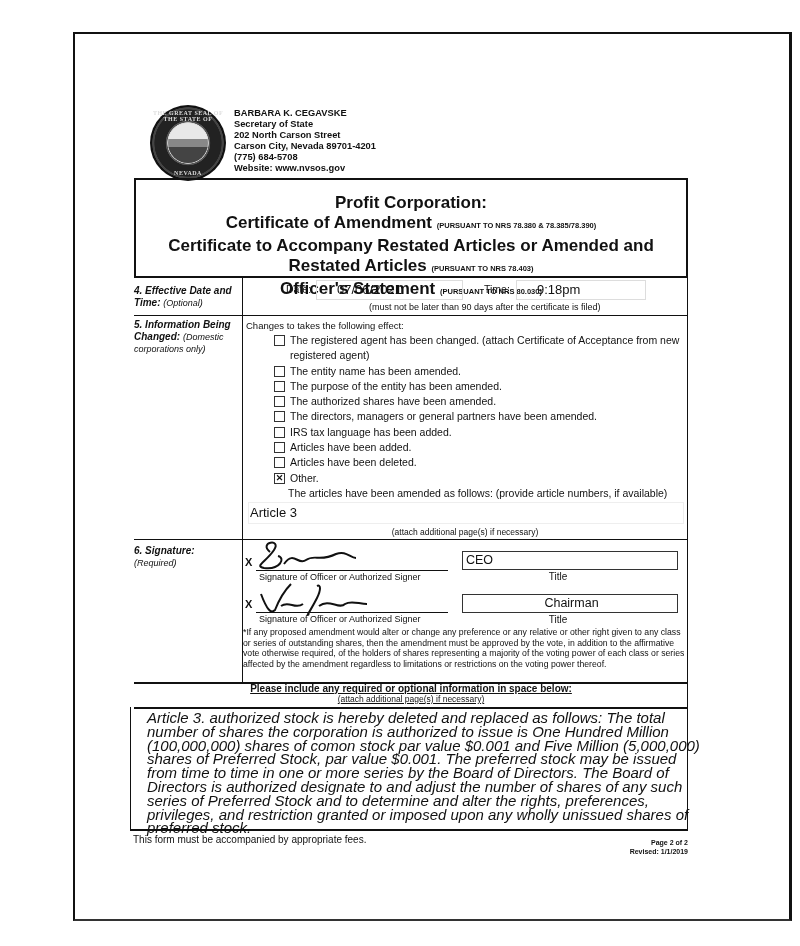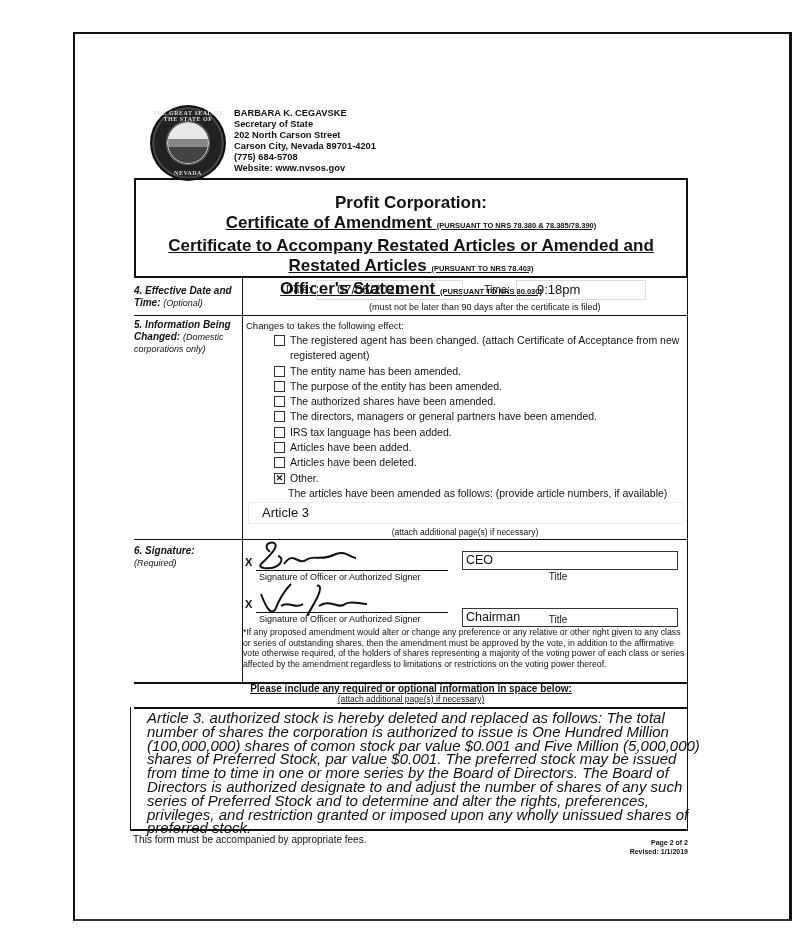--- a/index.html
+++ b/index.html
@@ -14,41 +14,41 @@
                 background:linear-gradient(#e8e8e8 0 40%, #888 41% 60%, #444 61% 100%); }
   .seal-text { position:absolute; width:100%; text-align:center; font-size:6px; color:#ddd;
                font-family:"Liberation Serif", serif; font-weight:bold; letter-spacing:0.5px; }
   .seal-top { top:5px; } .seal-bottom { bottom:5px; }
   .sos { position:absolute; left:234px; top:108px; font-size:9.3px; font-weight:bold; line-height:11.1px; }
 
   .title-box { position:absolute; left:134px; top:178px; width:554px; height:100px;
                border:2px solid #111; box-sizing:border-box; text-align:center; font-weight:bold; }
   .tline { display:block; line-height:20px; }
   .t1 { font-size:17px; margin-top:13px; }
-  .t2, .t3, .t4, .t5 { font-size:17px;text-decoration:underline; }
+  .t2, .t3, .t4, .t5 { font-size:17px; }
   .small { font-size:7.5px; font-weight:bold; }
 
   .sec-label { position:absolute; left:134px; font-size:10px; font-weight:bold; line-height:12px;font-style:italic; }
   .sec-label .norm { font-weight:normal; font-size:9px; }
   .vline { position:absolute; left:242px; width:1px; background:#111; }
   .hline { position:absolute; left:134px; width:554px; height:1px; background:#111; }
   .rline { position:absolute; left:687px; width:1px; background:#111; }
 
   .field-label { position:absolute; font-size:10.5px; }
   .field-box { position:absolute; border:1px solid #ddd; font-size:13px; padding-left:20px; box-sizing:border-box; line-height:17px; }
   .note { position:absolute; font-size:9px; }
 
   .intro { position:absolute; left:246px; top:320px; font-size:9.5px; }
   .cb-list { position:absolute; left:274px; top:333px; width:410px; }
   .cb-item { display:flex; align-items:flex-start; font-size:10.5px; line-height:15.3px; }
   .cb { width:9px; height:9px; border:1px solid #333; flex:0 0 9px; margin-top:2px; margin-right:5px;
         font-size:9px; line-height:9px; text-align:center; font-weight:bold; }
   .amend-note { position:absolute; left:288px; top:487px; font-size:10.5px; }
   .article-box { position:absolute; left:248px; top:502px; width:436px; height:22px; border:1px solid #eee;
-                 font-size:13px; padding-left:13px; box-sizing:border-box; line-height:20px; }
+                 font-size:13px; padding-left:1px; box-sizing:border-box; line-height:20px; }
   .attach { position:absolute; left:242px; width:446px; text-align:center; font-size:8.5px; }
 
   .sig-x { position:absolute; font-size:11px; font-weight:bold; }
   .sig-line { position:absolute; height:1px; background:#111; }
   .sig-caption { position:absolute; font-size:9px; }
   .title-field { position:absolute; left:462px; width:216px; height:19px; border:1px solid #333; font-size:12.5px;
                  padding-left:3px; box-sizing:border-box; line-height:17px; }
   .title-caption { position:absolute; left:450px; width:216px; text-align:center; font-size:10px; }
   .disclaimer { position:absolute; left:243px; top:627px; width:445px; font-size:8.7px; line-height:10.5px; }
   .please { position:absolute; left:134px; top:683px; width:554px; text-align:center; font-size:10px; font-weight:bold; line-height:11px;text-decoration:underline; }
@@ -165,21 +165,21 @@
 <div class="sig-caption" style="left:259px;top:572px;">Signature of Officer or Authorized Signer</div>
 <div class="title-field" style="top:551px;">CEO</div>
 <div class="title-caption" style="top:571px;">Title</div>
 
 <div class="sig-x" style="left:245px;top:598px;">X</div>
 <svg class="sig" style="left:255px;top:580px;" width="120" height="40">
   <path d="M6 14 C 12 30, 16 34, 20 30 C 24 20, 30 10, 36 4 M26 26 C 34 20, 40 30, 48 24 M62 6 C 66 4, 66 10, 62 18 C 56 30, 50 38, 54 34 M64 26 C 74 18, 84 30, 90 24 C 96 20, 104 24, 112 24" fill="none" stroke="#111" stroke-width="2"></path>
 </svg>
 <div class="sig-line" style="left:256px;top:612px;width:192px;"></div>
 <div class="sig-caption" style="left:259px;top:614px;">Signature of Officer or Authorized Signer</div>
-<div class="title-field" style="top:608px;">Chairman</div>
+<div class="title-field" style="top:594px;text-align:center;">Chairman</div>
 <div class="title-caption" style="top:614px;">Title</div>
 
 <div class="disclaimer">*If any proposed amendment would alter or change any preference or any relative or other right given to any class or series of outstanding shares, then the amendment must be approved by the vote, in addition to the affirmative vote otherwise required, of the holders of shares representing a majority of the voting power of each class or series affected by the amendment regardless to limitations or restrictions on the voting power thereof.</div>
 
 <div class="please">
   <div>Please include any required or optional information in space below:</div>
   <div class="sub">(attach additional page(s) if necessary)</div>
 </div>
 <div class="body-text">Article 3. authorized stock is hereby deleted and replaced as follows: The total number of shares the corporation is authorized to issue is One Hundred Million (100,000,000) shares of comon stock par value $0.001 and Five Million (5,000,000) shares of Preferred Stock, par value $0.001. The preferred stock may be issued from time to time in one or more series by the Board of Directors. The Board of Directors is authorized designate to and adjust the number of shares of any such series of Preferred Stock and to determine and alter the rights, preferences, privileges, and restriction granted or imposed upon any wholly unissued shares of preferred stock.</div>
 

